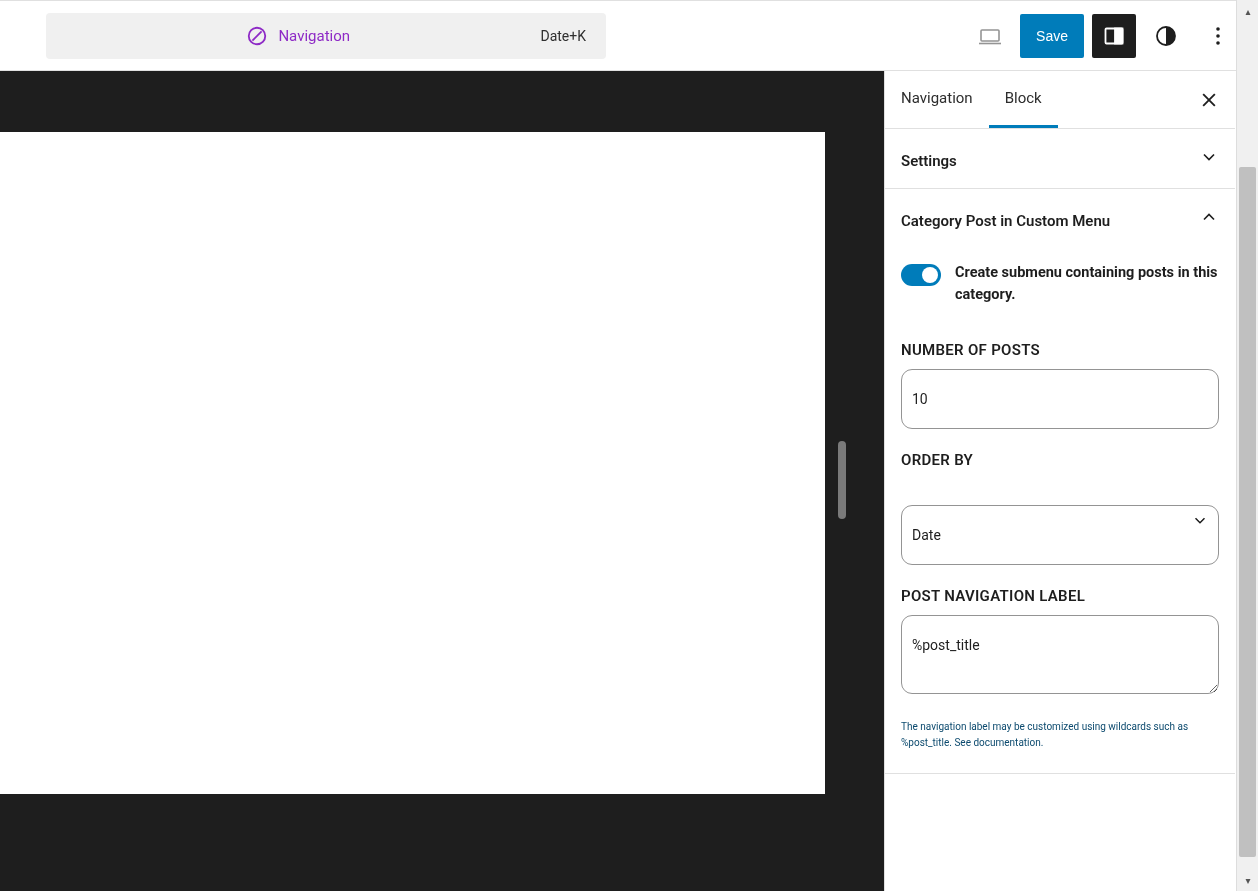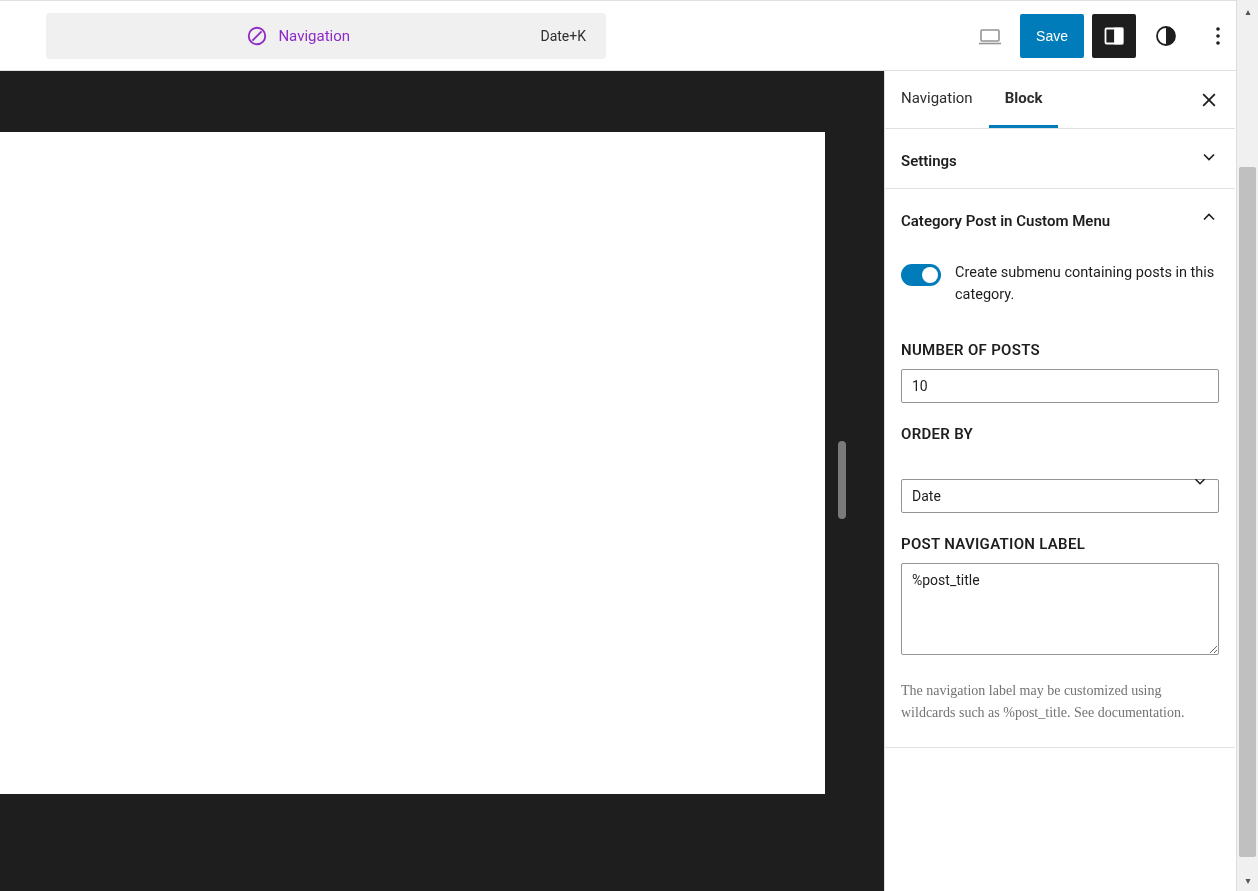--- a/index.html
+++ b/index.html
@@ -89,69 +89,70 @@
   }
   .tab {
     padding: 0 16px;
     height: 100%;
     display: flex; align-items: center;
     font-size: 15px;
     color: #2d2d2d;
     border-bottom: 3px solid transparent;
     cursor: pointer;
   }
-  .tab.active { border-bottom-color: #007cba; font-weight: 700; }
+  .tab.active { border-bottom-color: #007cba; font-weight: 400; }
   .tabs-row .close { margin-left: auto; }
   .panel-section {
     border-bottom: 1px solid #e0e0e0;
   }
   .panel-header {
     display: flex; align-items: flex-end; justify-content: space-between;
     padding: 18px 16px;
     cursor: pointer;
   }
   .panel-header .title { font-size: 15px; font-weight: 600; }
   .panel-body { padding: 0 16px 22px; }
   .toggle-row {
     display: flex; align-items: flex-start; gap: 14px;
     padding: 14px 0 12px;
+    font-weight: bold;
   }
   .toggle {
     width: 40px; height: 22px; border-radius: 11px;
     background: #007cba; position: relative; flex-shrink: 0; margin-top: 2px;
     cursor: pointer;
   }
   .toggle::after {
     content: ""; position: absolute; width: 16px; height: 16px; background: #fff;
     border-radius: 50%; top: 3px; right: 3px;
   }
   .toggle-label { font-size: 14.5px; line-height: 1.55; color: #1e1e1e; }
   .field { margin-top: 22px; }
   .field-label {
     font-size: 15px; font-weight: 600; letter-spacing: 0.3px;
     text-transform: uppercase; color: #1e1e1e; display: block; margin-bottom: 10px;
   }
   .text-input, .select-input, .textarea-input {
     width: 100%;
     border: 1px solid #949494;
-    border-radius: 2px;
-    padding: 8px 10px;
+    border-radius: 11px;
+    padding: 21px 10px;
     font-size: 14px;
     font-family: inherit;
     color: #1e1e1e;
     background: #fff;
   }
   .select-wrap { position: relative; }
   .select-input { appearance: none; padding-right: 30px; cursor: pointer; margin-top: 26px; }
   .select-caret {
     position: absolute; right: 10px; top: 50%; transform: translateY(-50%);
     pointer-events: none;
   }
-  .textarea-input { height: 92px; resize: both; }
-  .help-text { font-size: 14px; line-height: 1.6; color: #737373; margin-top: 22px; font-family: Liberation Serif, serif; }
+  .textarea-input { height: 79px; resize: both; }
+  .help-text { font-size: 10px; line-height: 1.6; color: #0c4a6e; margin-top: 22px; }
   .outer-scroll {
     position: absolute; right: 0; top: 0; width: 22px; height: 100%;
     background: #f0f0f0; border-left: 1px solid #ddd;
   }
   .scroll-arrow {
     width: 22px; height: 22px; display: flex; align-items: center; justify-content: center;
     cursor: pointer; font-size: 10px; color: #555;
   }
   .scroll-arrow.top { position: absolute; top: 0; }
   .scroll-arrow.bottom { position: absolute; bottom: 0; }

